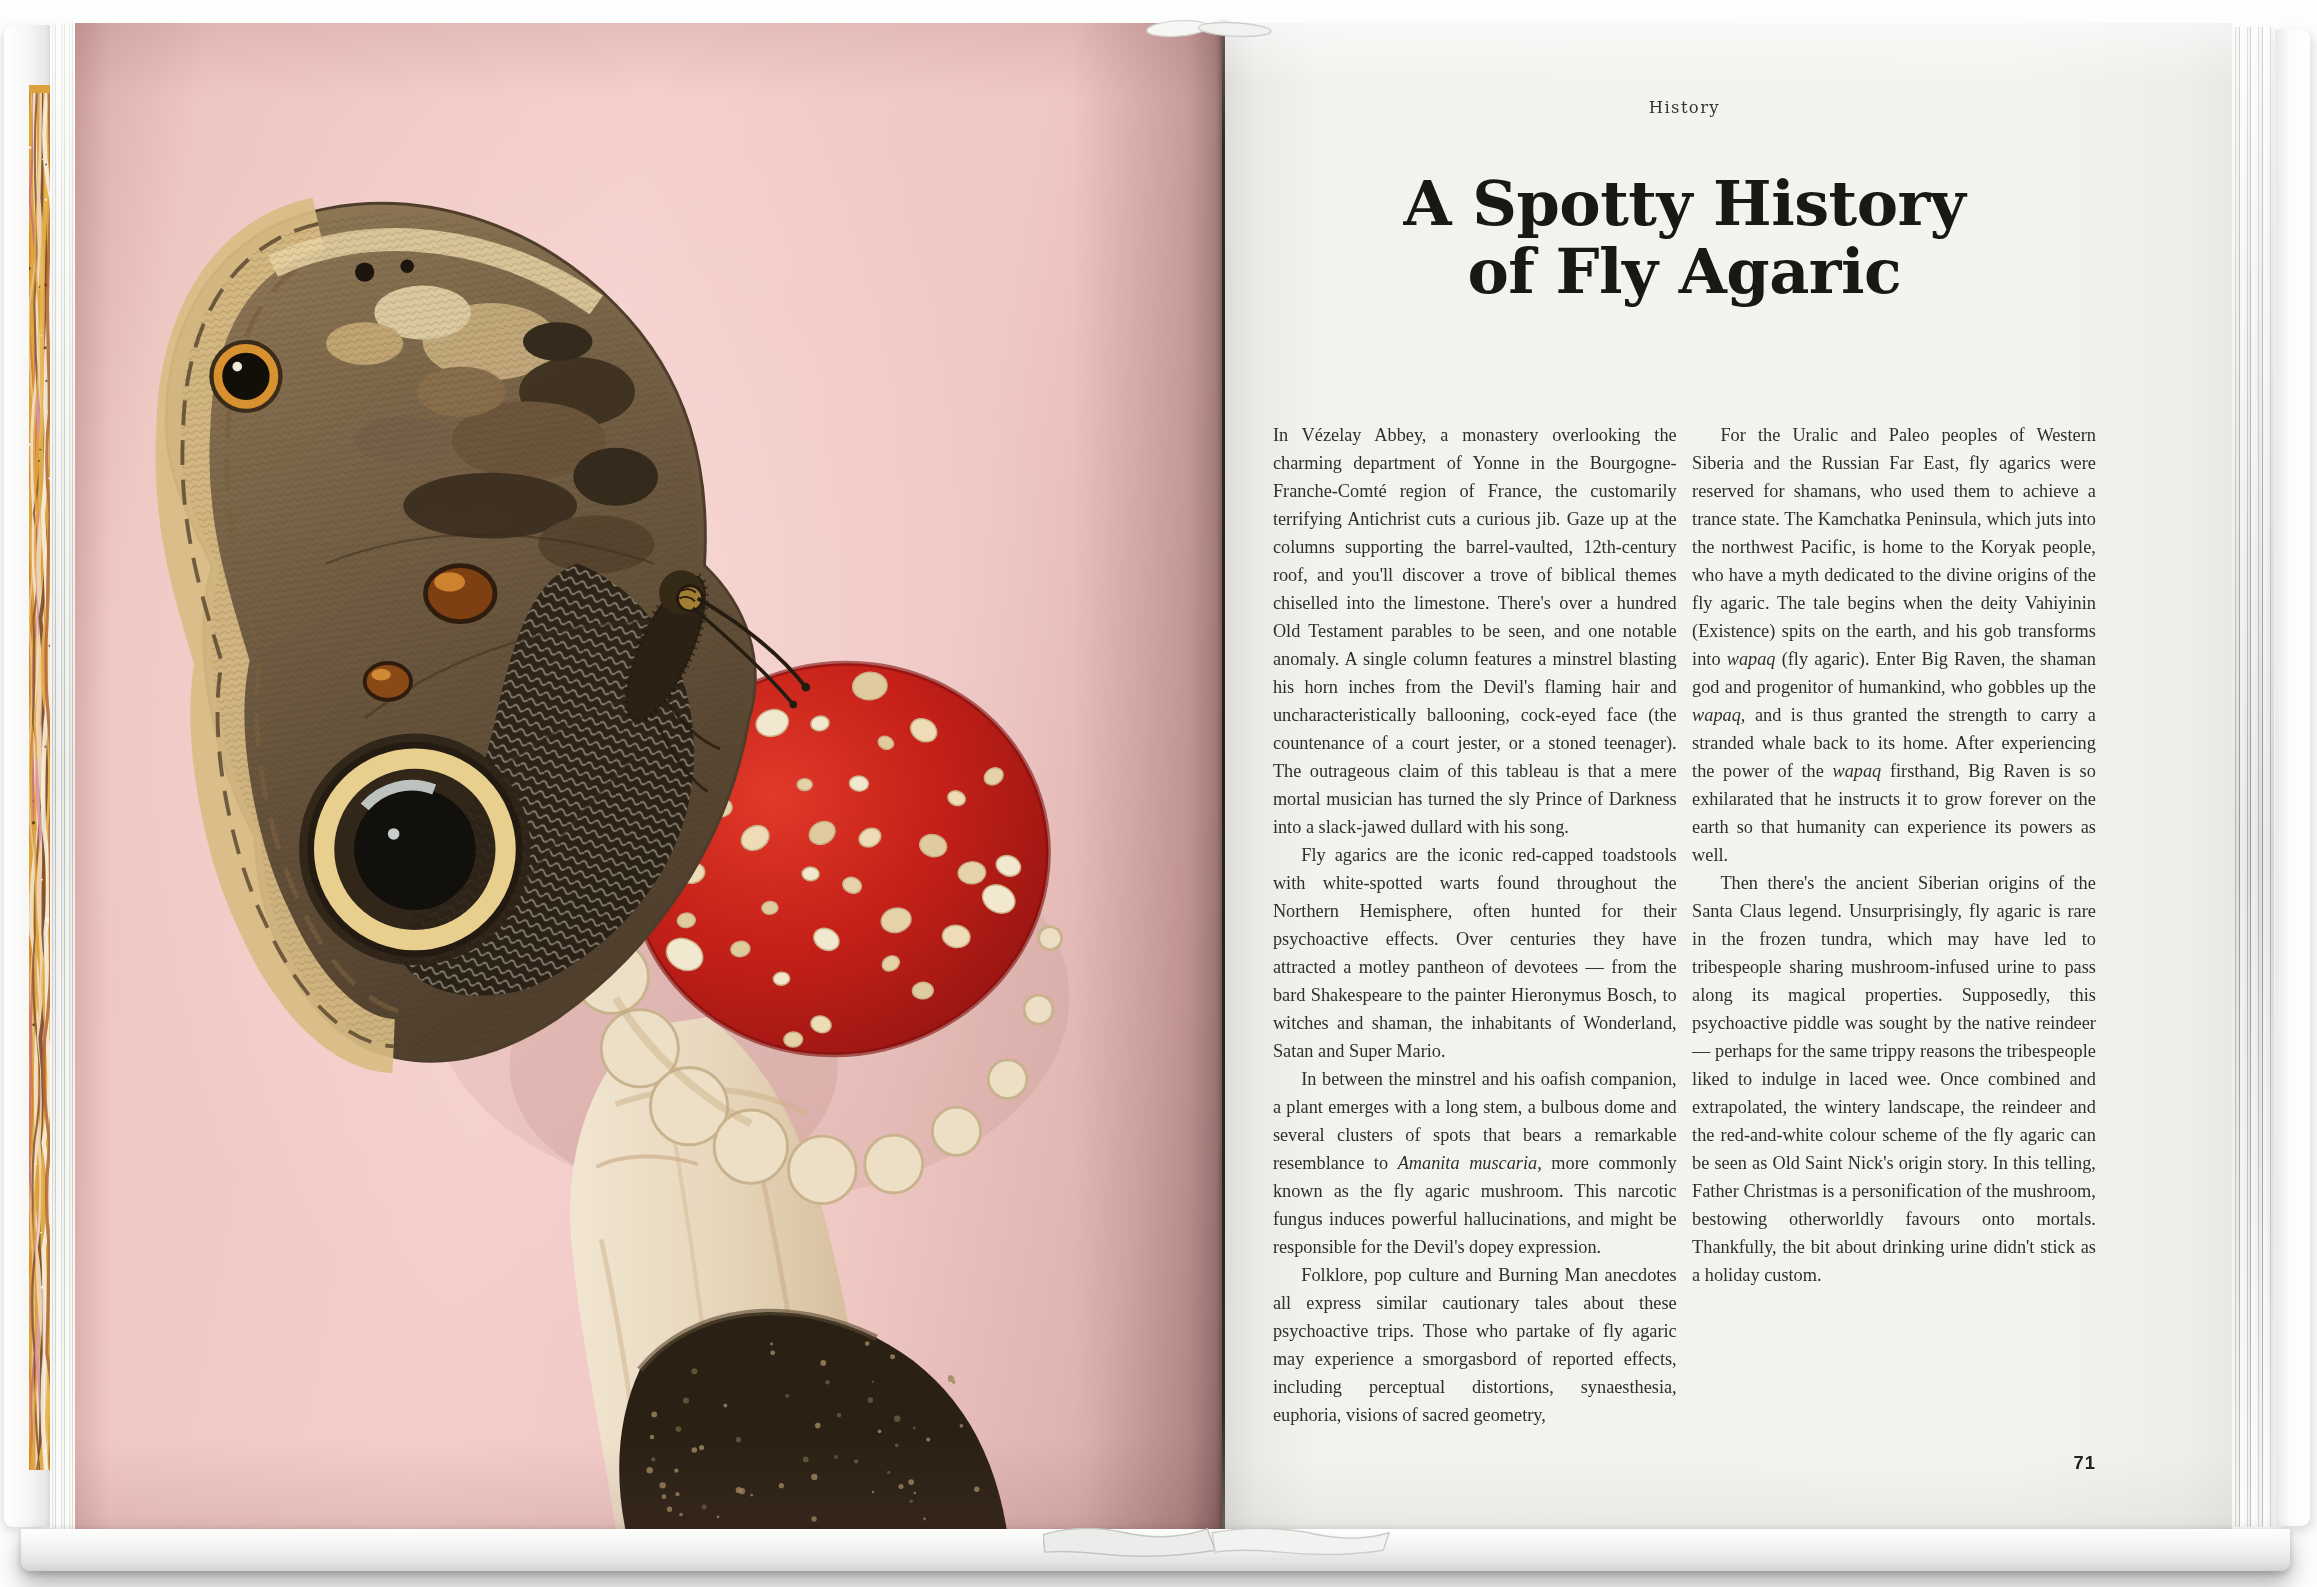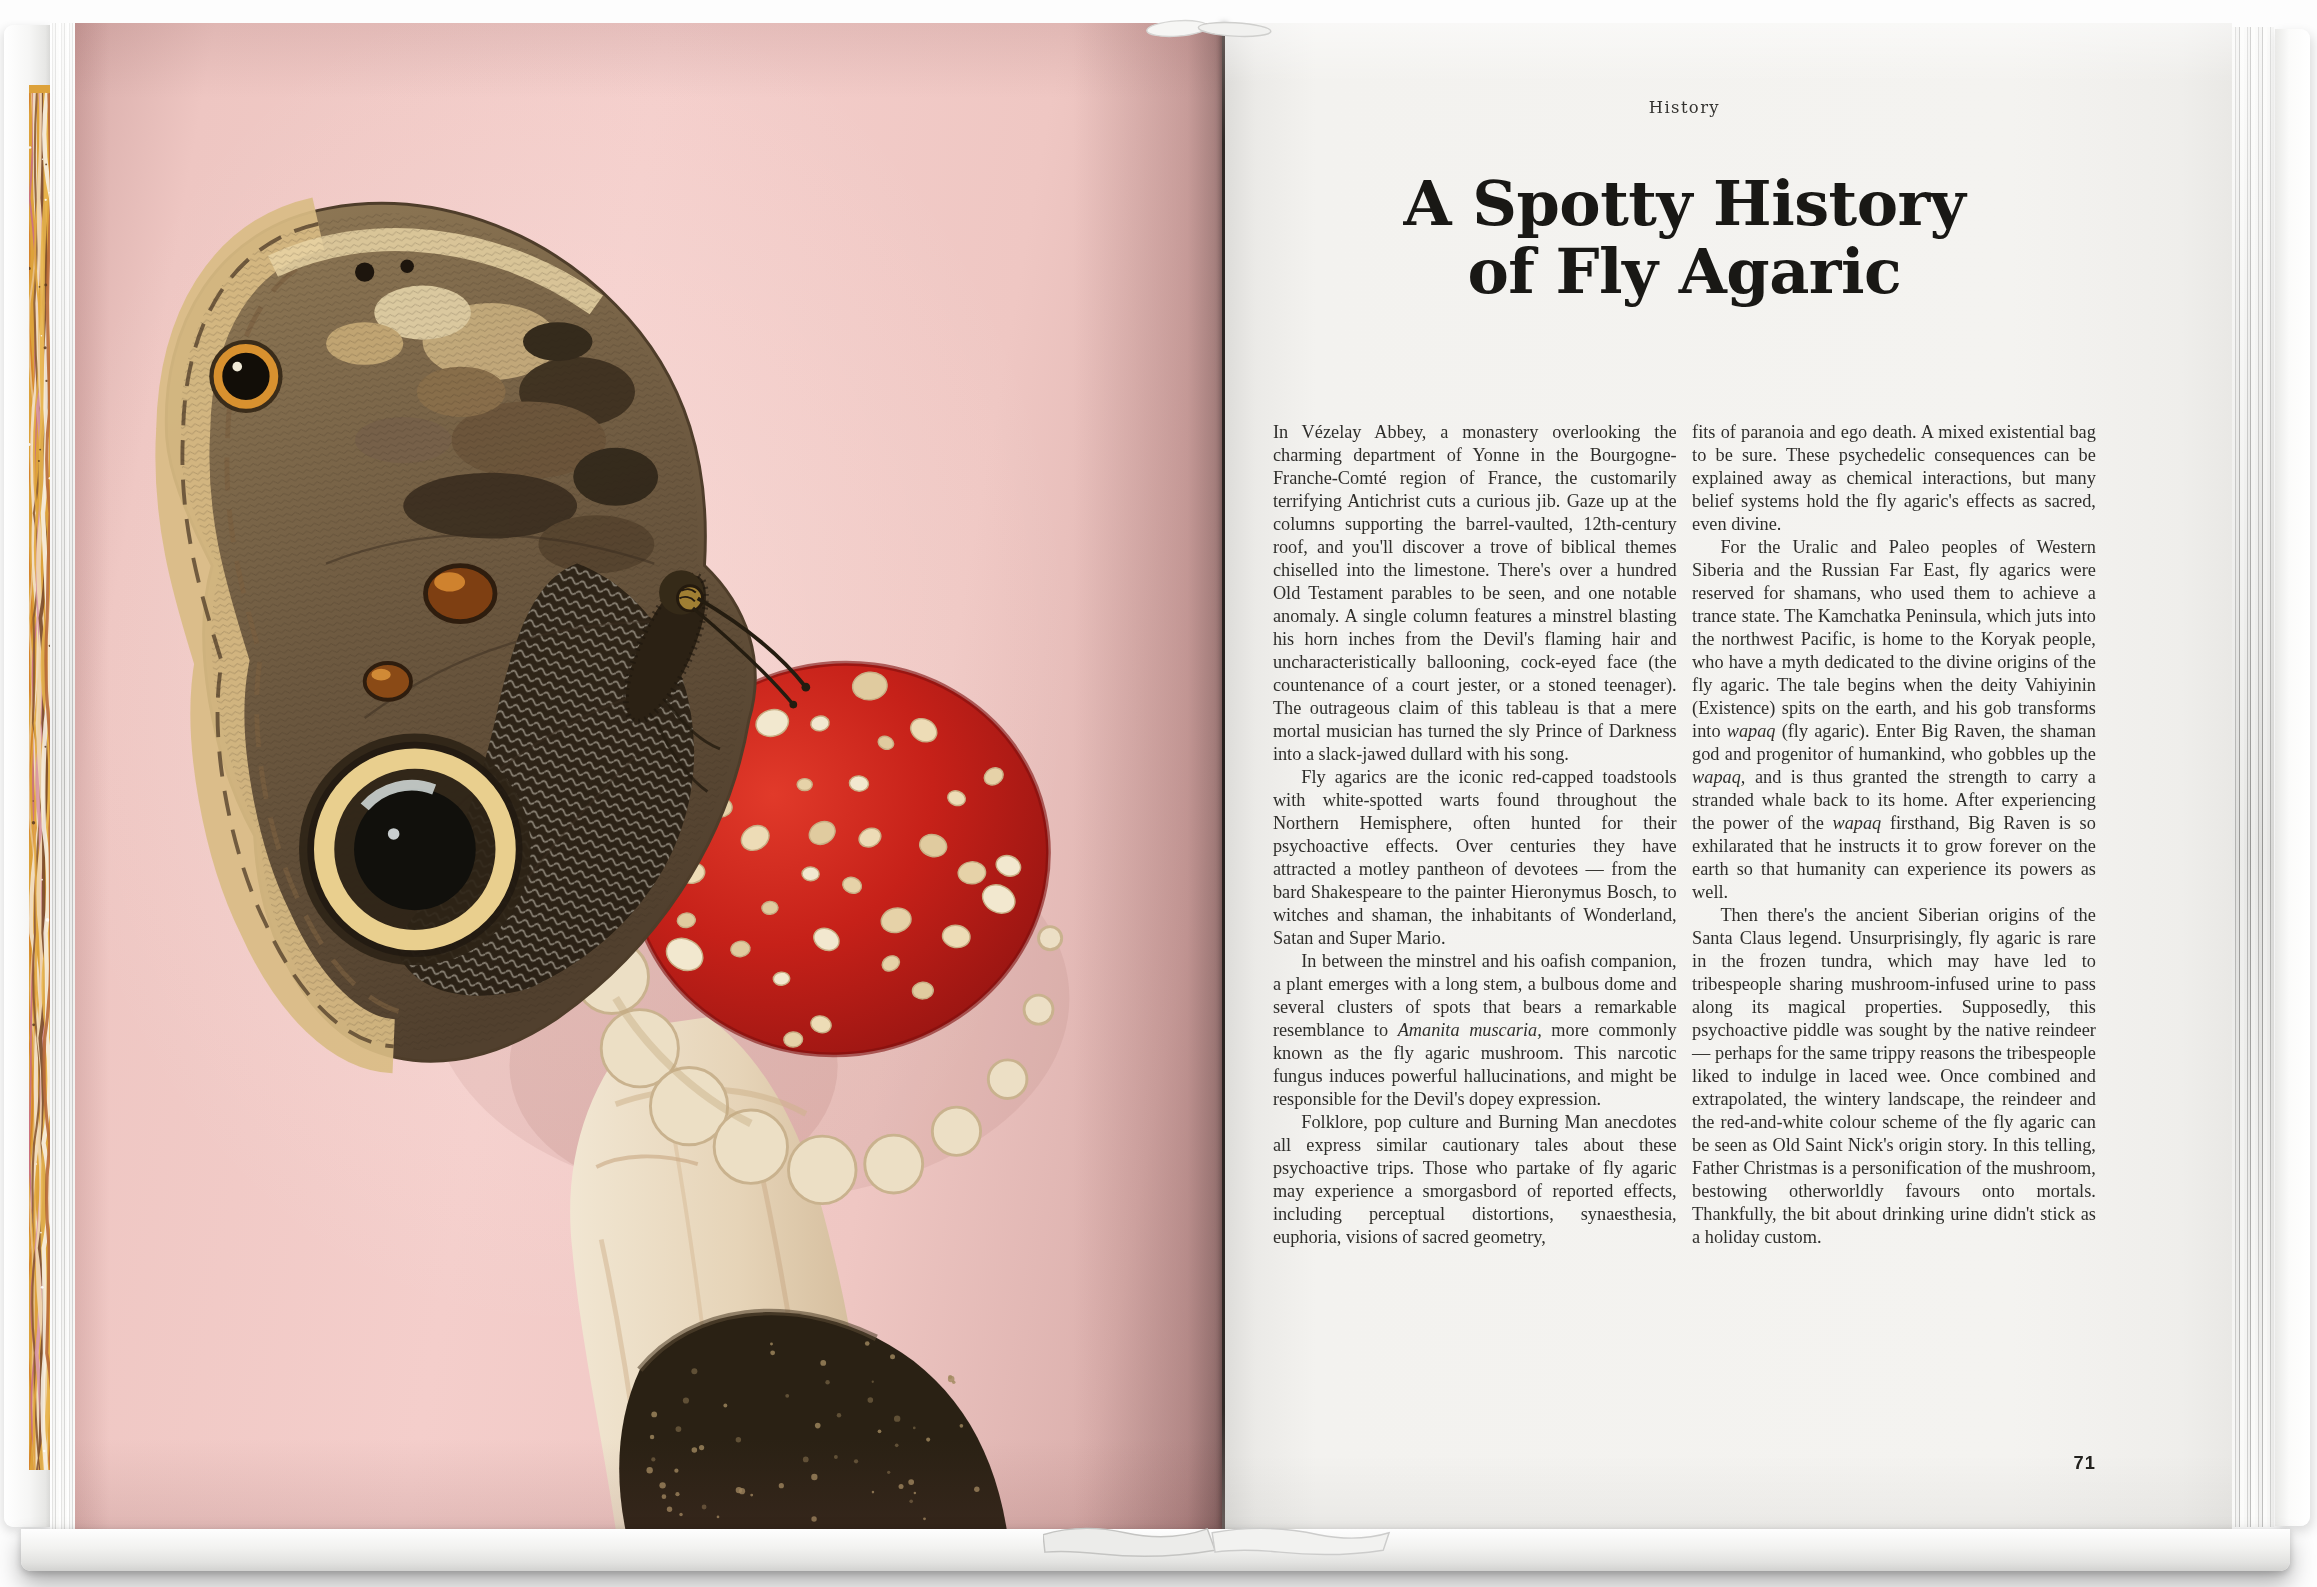--- a/index.html
+++ b/index.html
@@ -82,21 +82,21 @@
   }
   .article-title{
     top:147px;text-align:center;
     font-family:"DejaVu Serif", serif;font-weight:700;
     font-size:62px;line-height:1.1;letter-spacing:-0.5px;color:#191815;
   }
   .columns{top:398px;display:flex;}
   .col{width:404px;}
   .col + .col{margin-left:15.4px;}
   .para{
-    margin:0;font-size:18.3px;line-height:23px;text-align:justify;
+    margin:0;font-size:18.3px;line-height:28px;text-align:justify;
     color:#2f2e2b;
   }
   .para.indent{text-indent:1.55em;}
   .caption{top:1367px;text-align:center;color:#3a3936;}
   .caption-label{
     font-family:"DejaVu Serif", serif;font-size:13.5px;letter-spacing:2.4px;color:#45443f;
   }
   .caption-credit{
     margin-top:2.9px;font-family:"DejaVu Serif", serif;font-size:17.4px;color:#2e2d2a;
   }
@@ -414,21 +414,20 @@
     </div>
 
     <div class="textblock columns" style="position:absolute">
       <div class="col">
           <p class="para">In Vézelay Abbey, a monastery overlooking the charming department of Yonne in the Bourgogne-Franche-Comté region of France, the customarily terrifying Antichrist cuts a curious jib. Gaze up at the columns supporting the barrel-vaulted, 12th-century roof, and you'll discover a trove of biblical themes chiselled into the limestone. There's over a hundred Old Testament parables to be seen, and one notable anomaly. A single column features a minstrel blasting his horn inches from the Devil's flaming hair and uncharacteristically ballooning, cock-eyed face (the countenance of a court jester, or a stoned teenager). The outrageous claim of this tableau is that a mere mortal musician has turned the sly Prince of Darkness into a slack-jawed dullard with his song.</p>
           <p class="para indent">Fly agarics are the iconic red-capped toadstools with white-spotted warts found throughout the Northern Hemisphere, often hunted for their psychoactive effects. Over centuries they have attracted a motley pantheon of devotees — from the bard Shakespeare to the painter Hieronymus Bosch, to witches and shaman, the inhabitants of Wonderland, Satan and Super Mario.</p>
           <p class="para indent">In between the minstrel and his oafish companion, a plant emerges with a long stem, a bulbous dome and several clusters of spots that bears a remarkable resemblance to <i>Amanita muscaria,</i> more commonly known as the fly agaric mushroom. This narcotic fungus induces powerful hallucinations, and might be responsible for the Devil's dopey expression.</p>
           <p class="para indent">Folklore, pop culture and Burning Man anecdotes all express similar cautionary tales about these psychoactive trips. Those who partake of fly agaric may experience a smorgasbord of reported effects, including perceptual distortions, synaesthesia, euphoria, visions of sacred geometry,</p>
         </div>
       <div class="col">
-          <p class="para">fits of paranoia and ego death. A mixed existential bag to be sure. These psychedelic consequences can be explained away as chemical interactions, but many belief systems hold the fly agaric's effects as sacred, even divine.</p>
           <p class="para indent">For the Uralic and Paleo peoples of Western Siberia and the Russian Far East, fly agarics were reserved for shamans, who used them to achieve a trance state. The Kamchatka Peninsula, which juts into the northwest Pacific, is home to the Koryak people, who have a myth dedicated to the divine origins of the fly agaric. The tale begins when the deity Vahiyinin (Existence) spits on the earth, and his gob transforms into <i>wapaq</i> (fly agaric). Enter Big Raven, the shaman god and progenitor of humankind, who gobbles up the <i>wapaq,</i> and is thus granted the strength to carry a stranded whale back to its home. After experiencing the power of the <i>wapaq</i> firsthand, Big Raven is so exhilarated that he instructs it to grow forever on the earth so that humanity can experience its powers as well.</p>
           <p class="para indent">Then there's the ancient Siberian origins of the Santa Claus legend. Unsurprisingly, fly agaric is rare in the frozen tundra, which may have led to tribespeople sharing mushroom-infused urine to pass along its magical properties. Supposedly, this psychoactive piddle was sought by the native reindeer — perhaps for the same trippy reasons the tribespeople liked to indulge in laced wee. Once combined and extrapolated, the wintery landscape, the reindeer and the red-and-white colour scheme of the fly agaric can be seen as Old Saint Nick's origin story. In this telling, Father Christmas is a personification of the mushroom, bestowing otherworldly favours onto mortals. Thankfully, the bit about drinking urine didn't stick as a holiday custom.</p>
         </div>
     </div>
 
 
     <div class="textblock page-number" style="position:absolute">71</div>
   </div>
 
   <div class="stack-right"></div>

